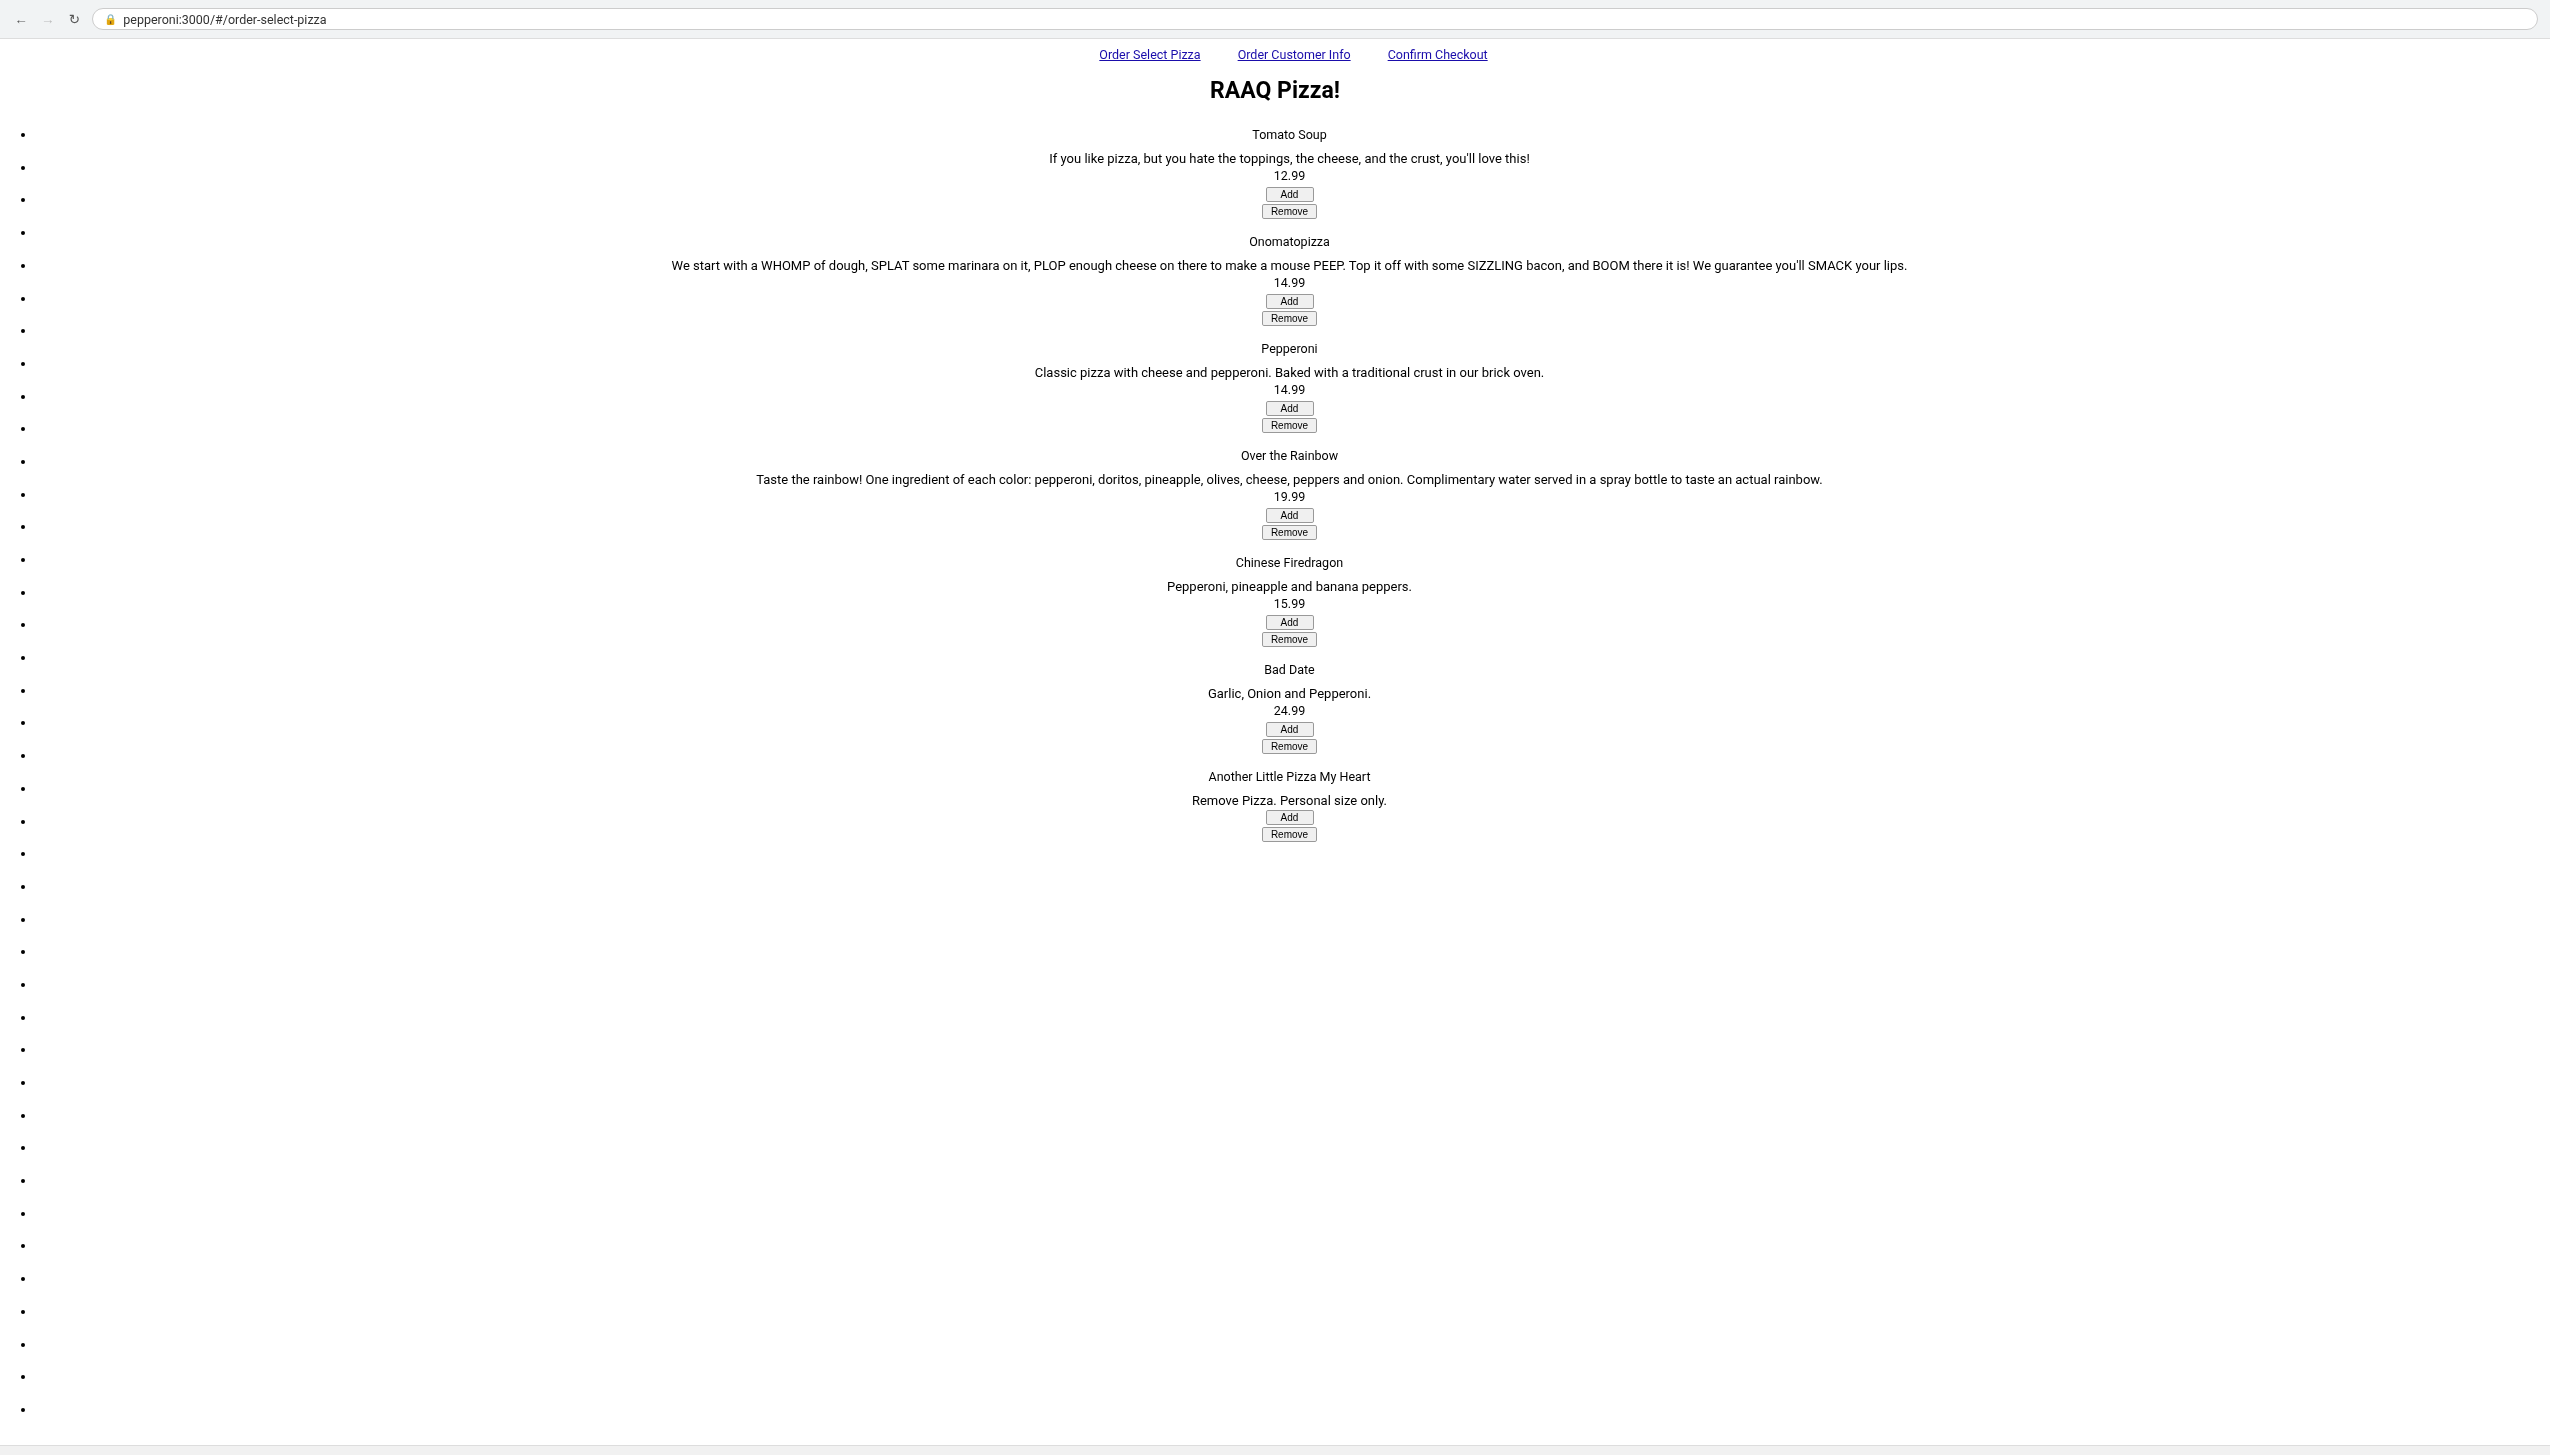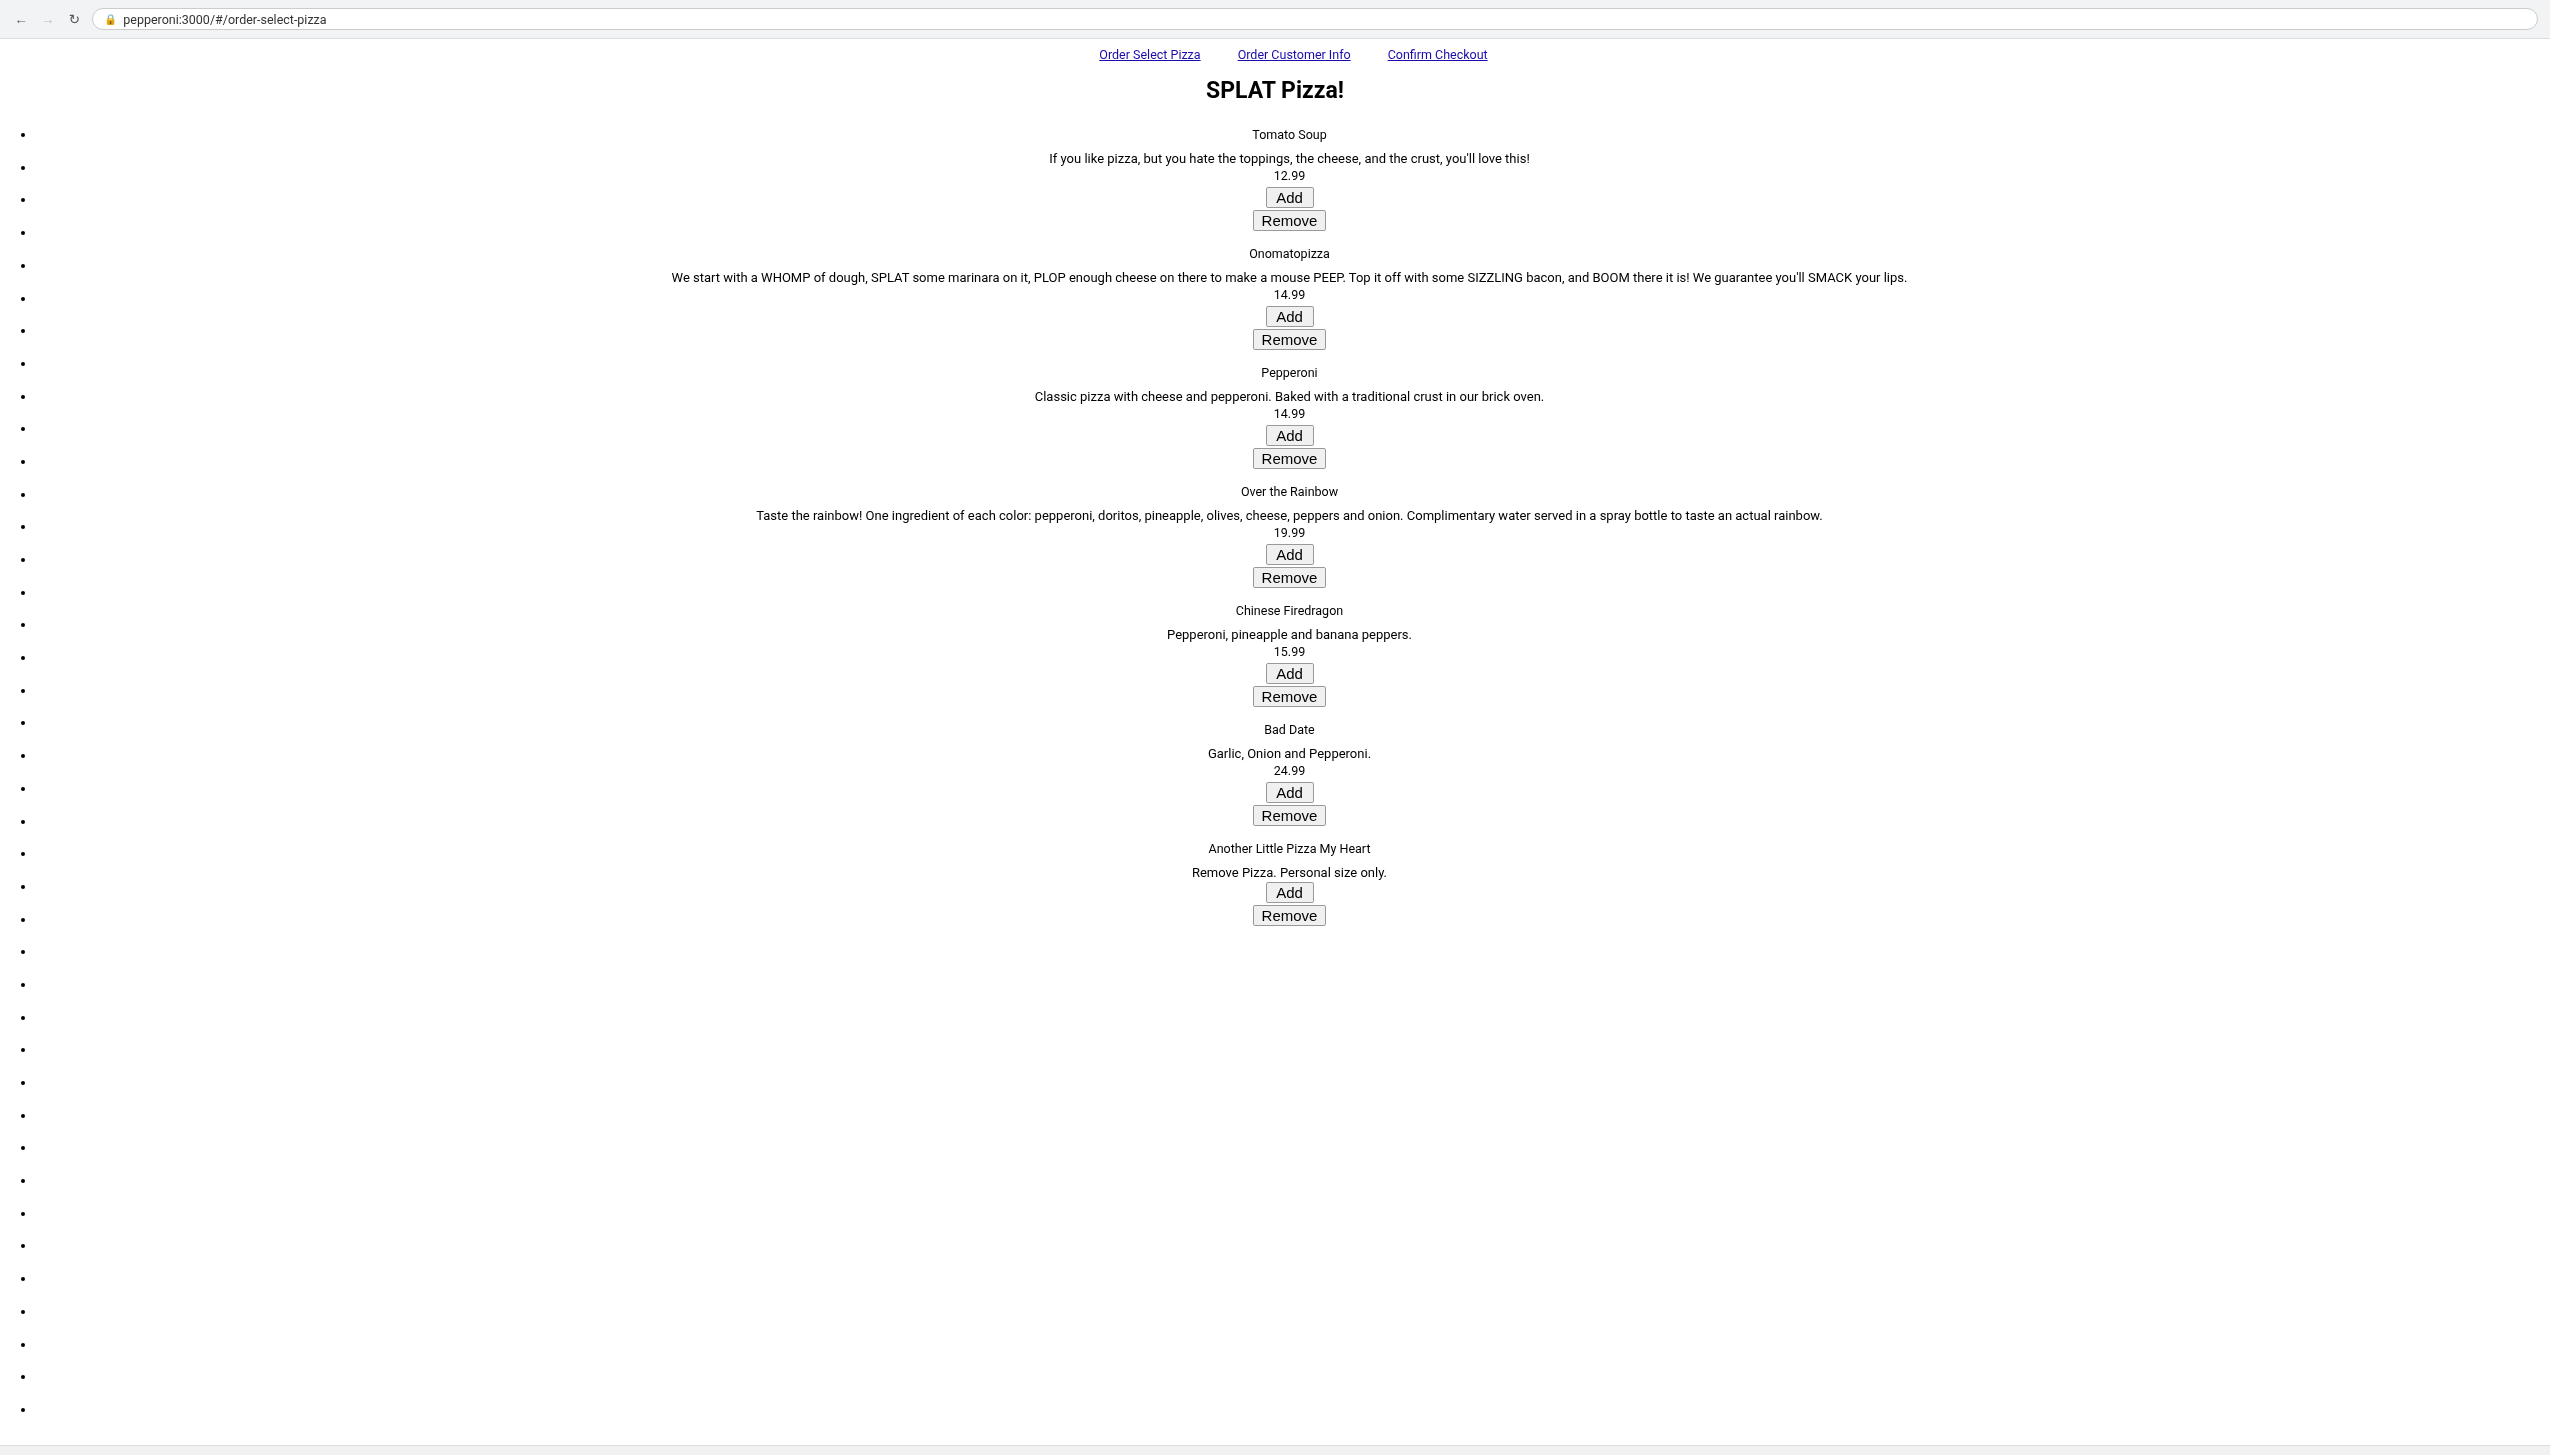--- a/index.html
+++ b/index.html
@@ -139,21 +139,21 @@
 
     .pizza-buttons {
       display: flex;
       flex-direction: column;
       align-items: center;
       gap: 1.9px;
     }
 
     .pizza-btn {
       padding: 1px 7.7px;
-      font-size: 15px;
+      font-size: 10px;
       background: #f0f0f0;
       border: 1px solid #999;
       border-radius: 1.9px;
       cursor: pointer;
       min-width: 48px;
     }
 
     .next-section {
       text-align: center;
       margin-top: 11.6px;
@@ -191,21 +191,21 @@
     <span>pepperoni:3000/#/order-select-pizza</span>
   </div>
 </div>
 
 <div class="page-content">
 
   <div class="nav-breadcrumb">
     <a href="#">Order Select Pizza</a><a href="#">Order Customer Info</a><a href="#">Confirm Checkout</a>
   </div>
 
-  <h1 class="page-title">SPLAT Pizza!</h1>
+  <h1 class="page-title">RAAQ Pizza!</h1>
 
   <div class="main-layout">
 
     <div class="bullet-list">
       <ul>
         <li></li>
         <li></li>
         <li></li>
         <li></li>
         <li></li>

